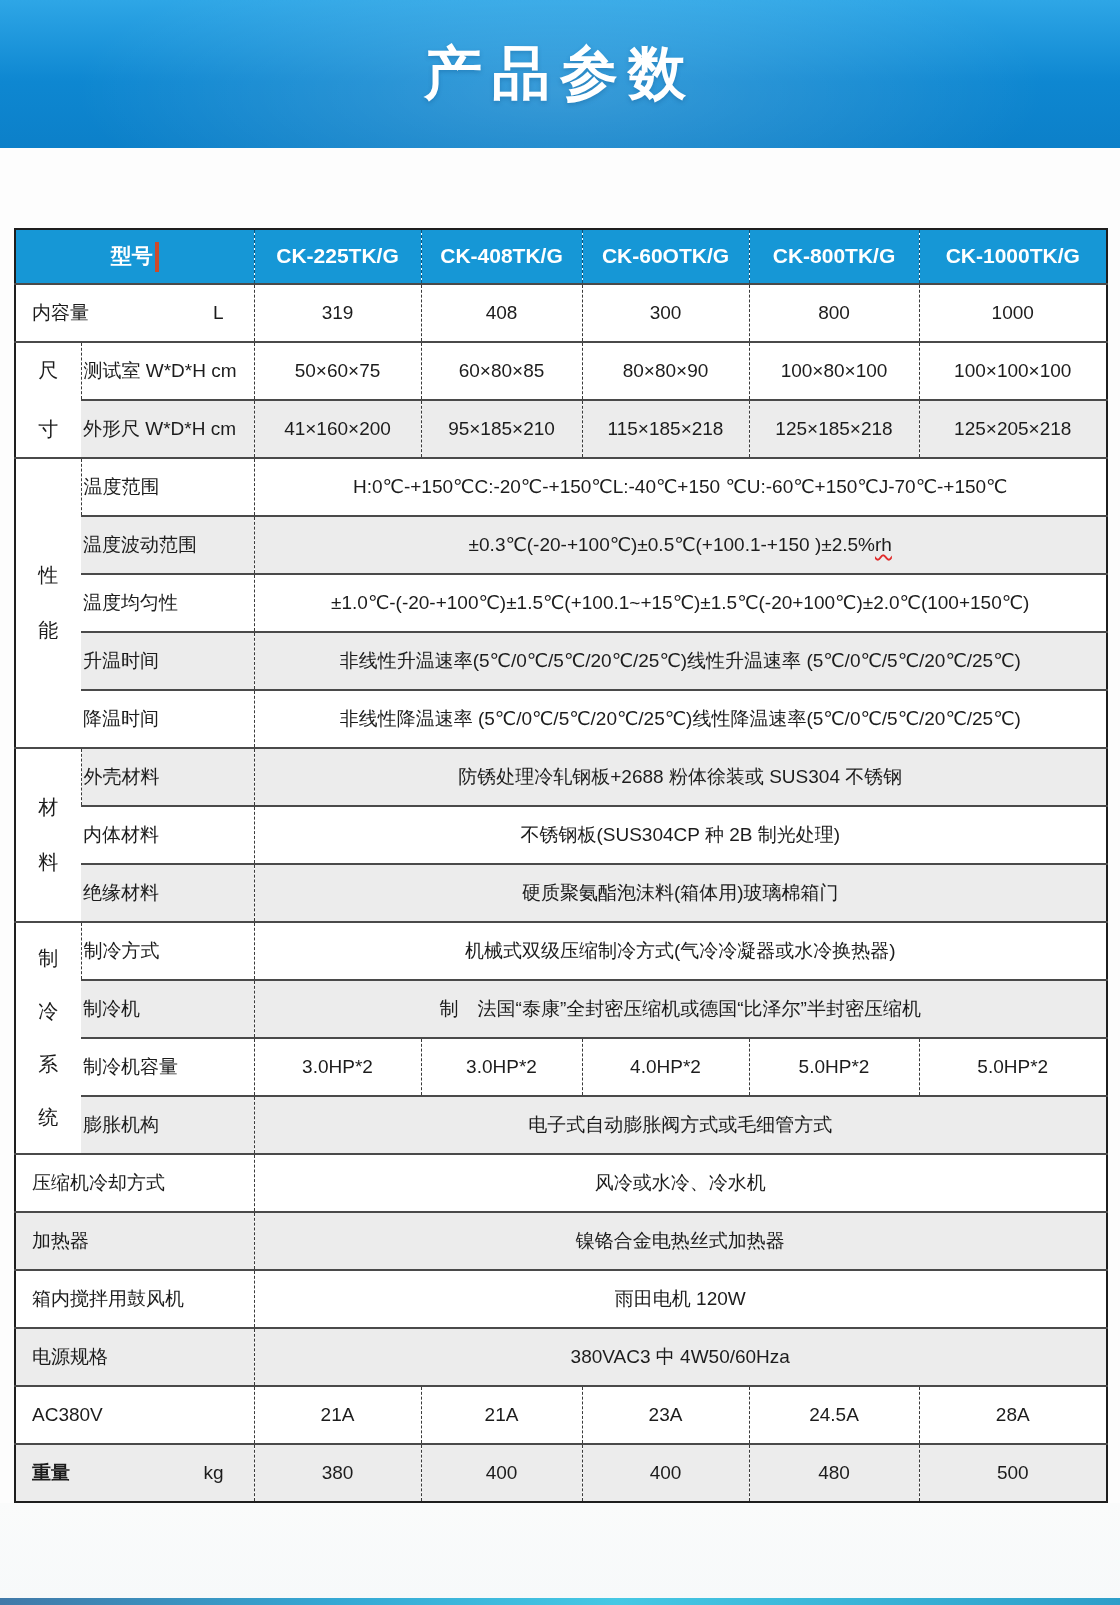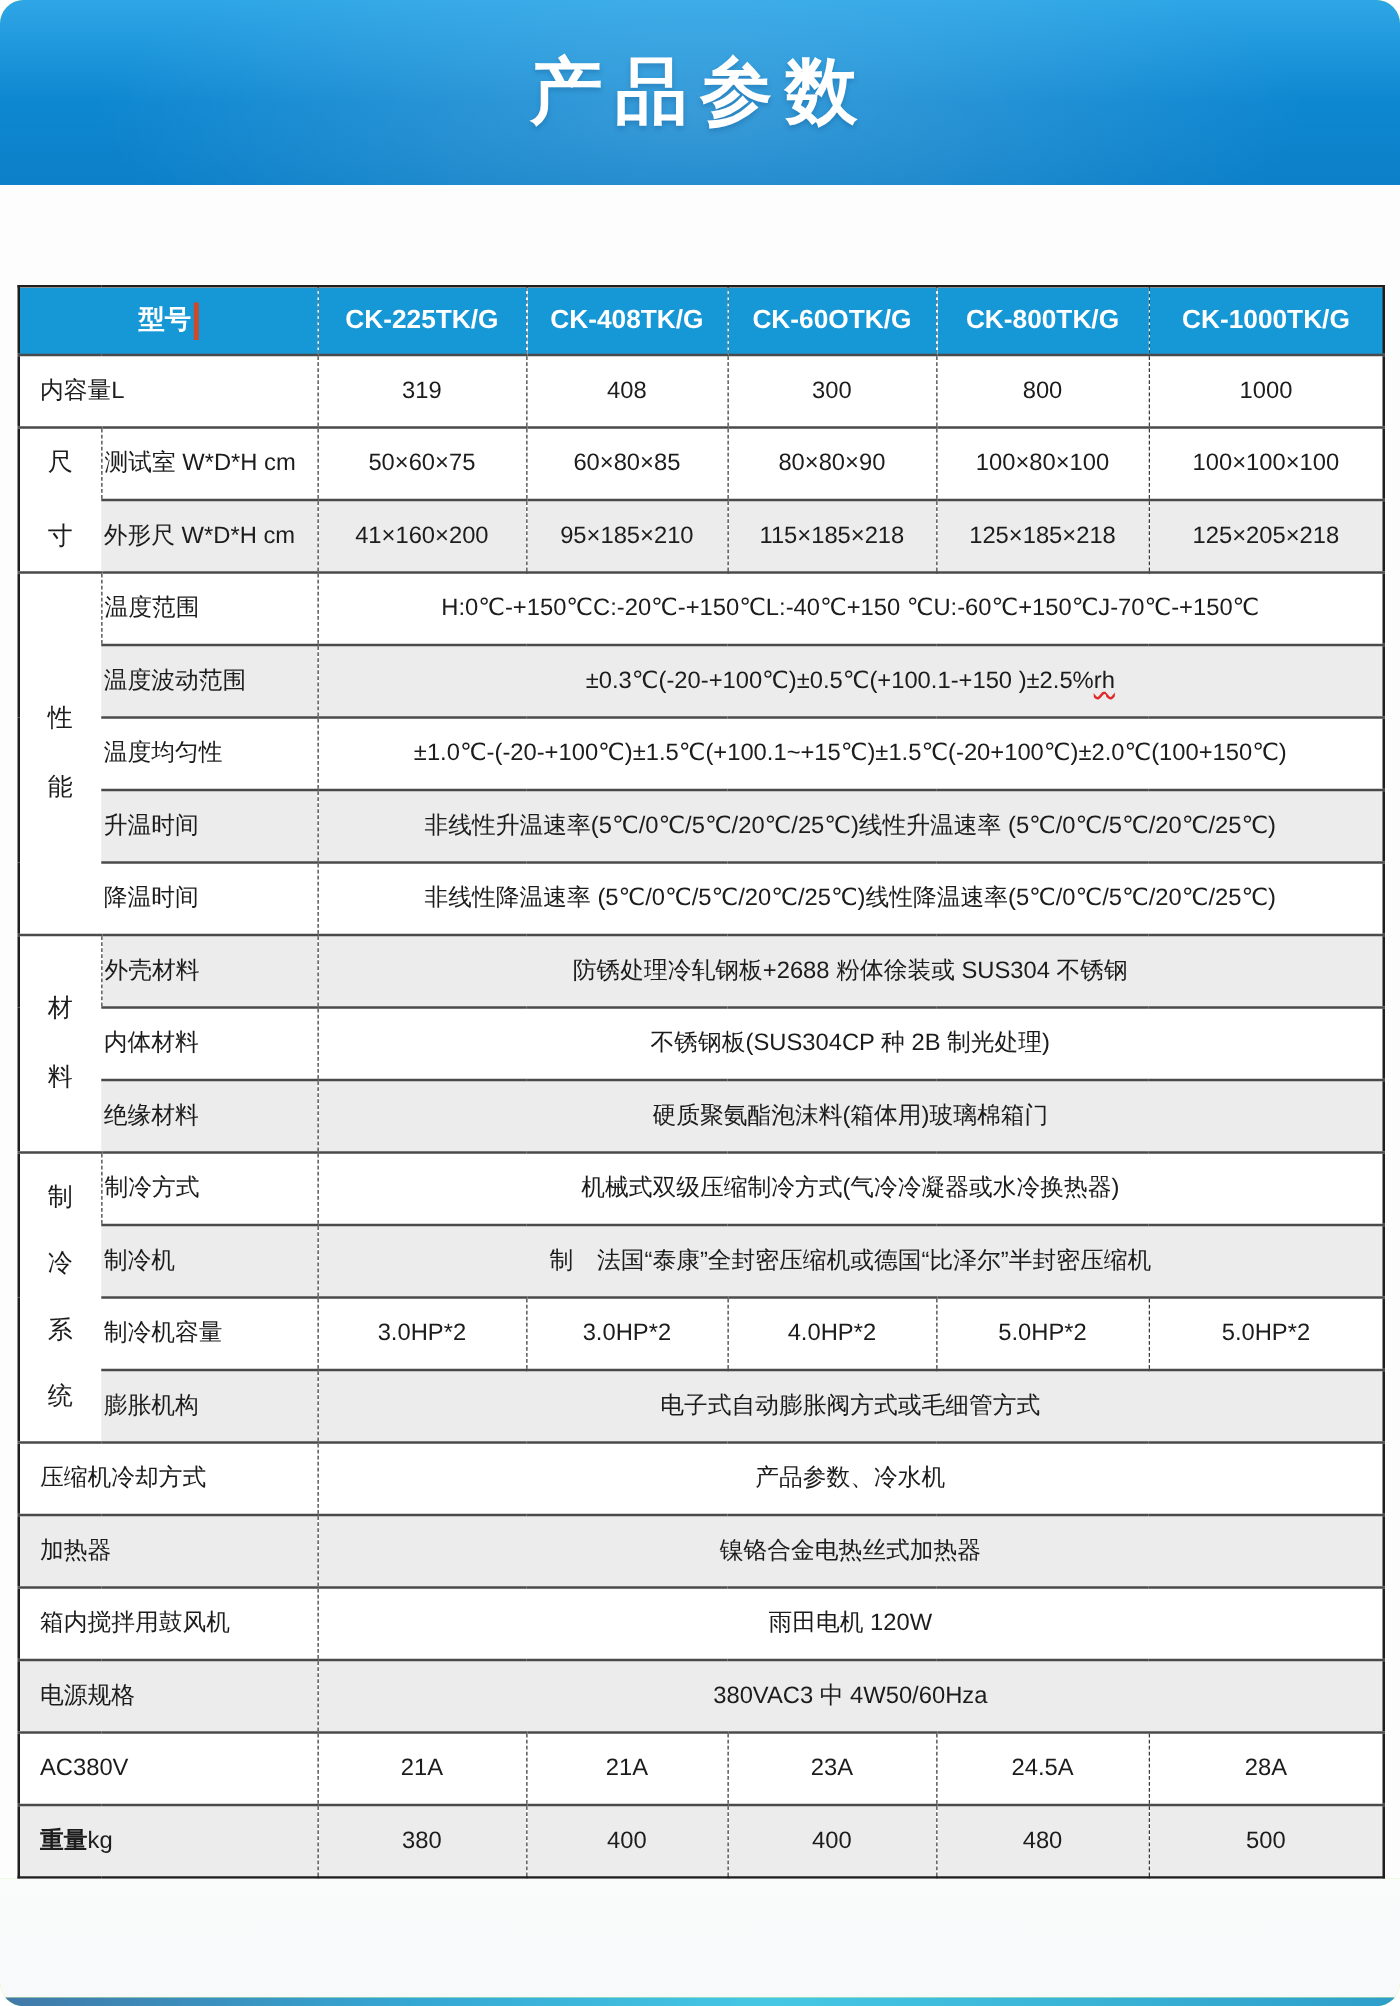--- a/index.html
+++ b/index.html
@@ -7,23 +7,22 @@
   body {
     font-family: "Liberation Sans", "DejaVu Sans", sans-serif;
     background: #ffffff;
     color: #1c1c1c;
   }
   .page {
     width: 1120px;
     height: 1605px;
     display: flex;
     flex-direction: column;
-    background: #bef264;
+    background: #eab308;
     overflow: hidden;
-    border-radius: 19px;
   }
   
   .banner {
     height: 148px;
     flex: 0 0 148px;
     display: flex;
     align-items: center;
     justify-content: center;
     background:
       radial-gradient(ellipse 70% 160% at 50% 60%, rgba(255,255,255,0.18), rgba(255,255,255,0) 62%),
@@ -91,21 +90,21 @@
     padding-left: 2px;
     padding-right: 10px;
   }
   td.label-wide {
     text-align: left;
     padding-left: 16px;
   }
   .label-split {
     display: flex;
     align-items: center;
-    justify-content: flex-start;
+    justify-content: space-between;
     padding-right: 24px;
   }
   th.model-th .model-wrap {
     display: inline-flex;
     align-items: center;
     justify-content: center;
   }
   .text-cursor {
     display: inline-block;
     width: 4px;
@@ -292,21 +291,21 @@
           <td>5.0HP*2</td>
         </tr>
 
         <tr class="stripe">
           <td class="label-cell">膨胀机构</td>
           <td colspan="5">电子式自动膨胀阀方式或毛细管方式</td>
         </tr>
 
         <tr>
           <td colspan="2" class="label-wide">压缩机冷却方式</td>
-          <td colspan="5">产品参数、冷水机</td>
+          <td colspan="5">风冷或水冷、冷水机</td>
         </tr>
 
         <tr class="stripe">
           <td colspan="2" class="label-wide">加热器</td>
           <td colspan="5">镍铬合金电热丝式加热器</td>
         </tr>
 
         <tr>
           <td colspan="2" class="label-wide">箱内搅拌用鼓风机</td>
           <td colspan="5">雨田电机 120W</td>

